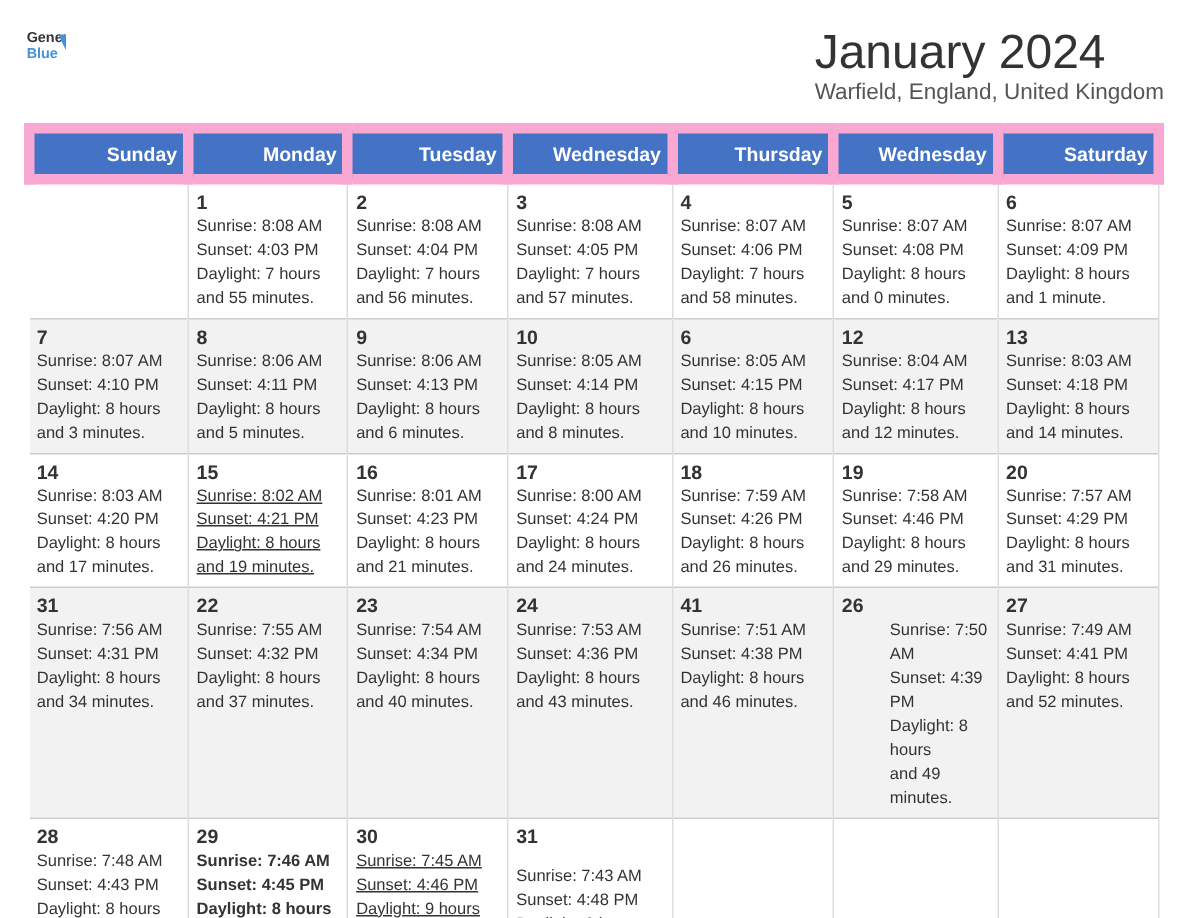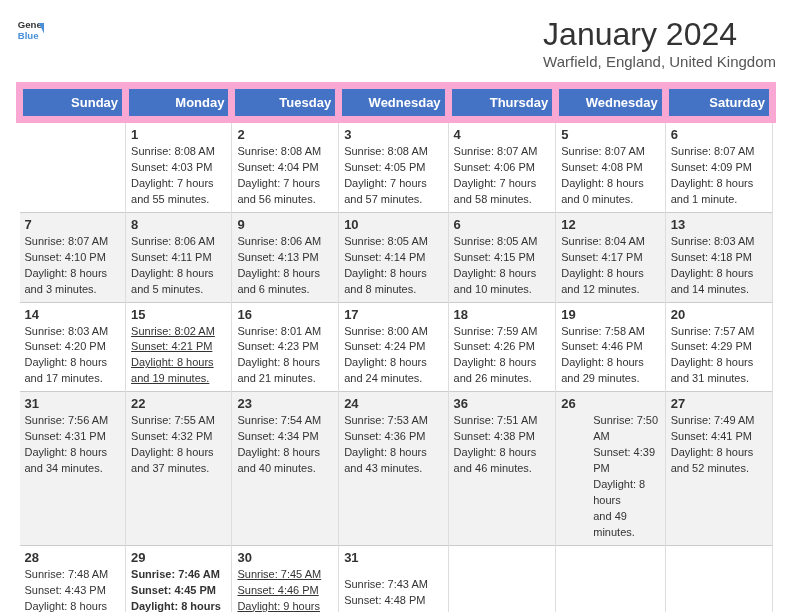--- a/index.html
+++ b/index.html
@@ -279,21 +279,21 @@
 and 40 minutes.</div>
         </td>
         <td>
           <span class="day-num">24</span>
           <div class="day-info" style="white-space: pre-line;">Sunrise: 7:53 AM
 Sunset: 4:36 PM
 Daylight: 8 hours
 and 43 minutes.</div>
         </td>
         <td>
-          <span class="day-num">36</span>
+          <span class="day-num">41</span>
           <div class="day-info" style="white-space: pre-line;">Sunrise: 7:51 AM
 Sunset: 4:38 PM
 Daylight: 8 hours
 and 46 minutes.</div>
         </td>
         <td>
           <span class="day-num">26</span>
           <div class="day-info" style="white-space: pre-line; margin-left: 32px;">Sunrise: 7:50 AM
 Sunset: 4:39 PM
 Daylight: 8 hours

